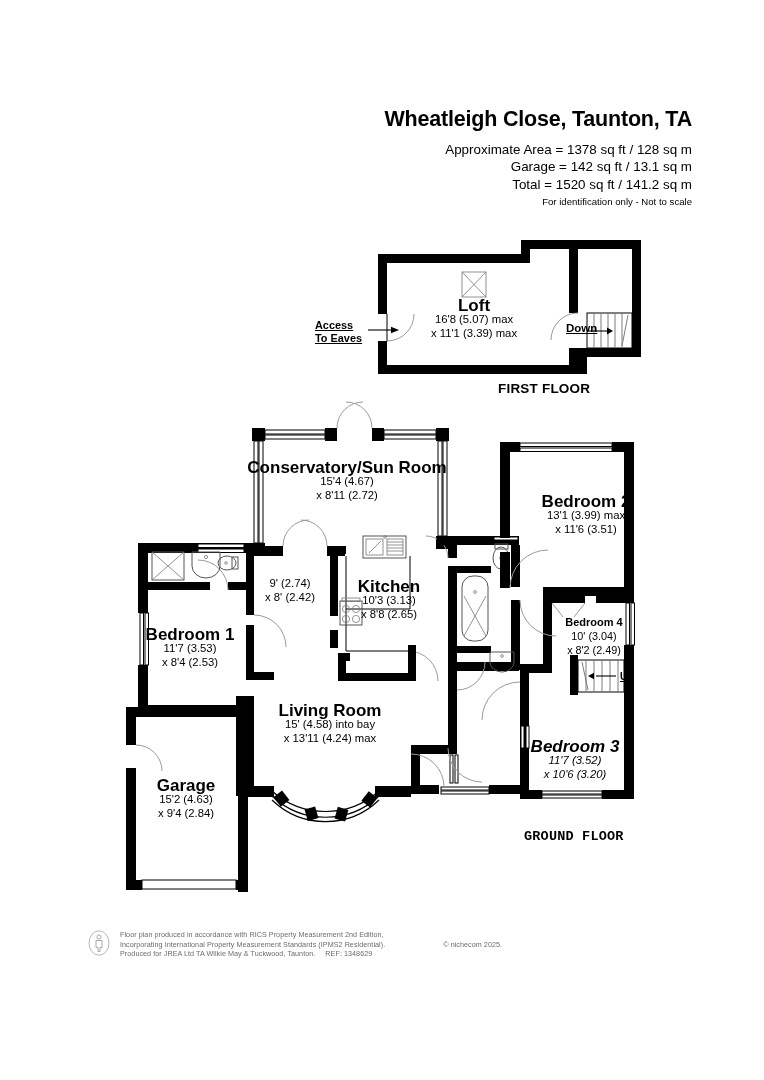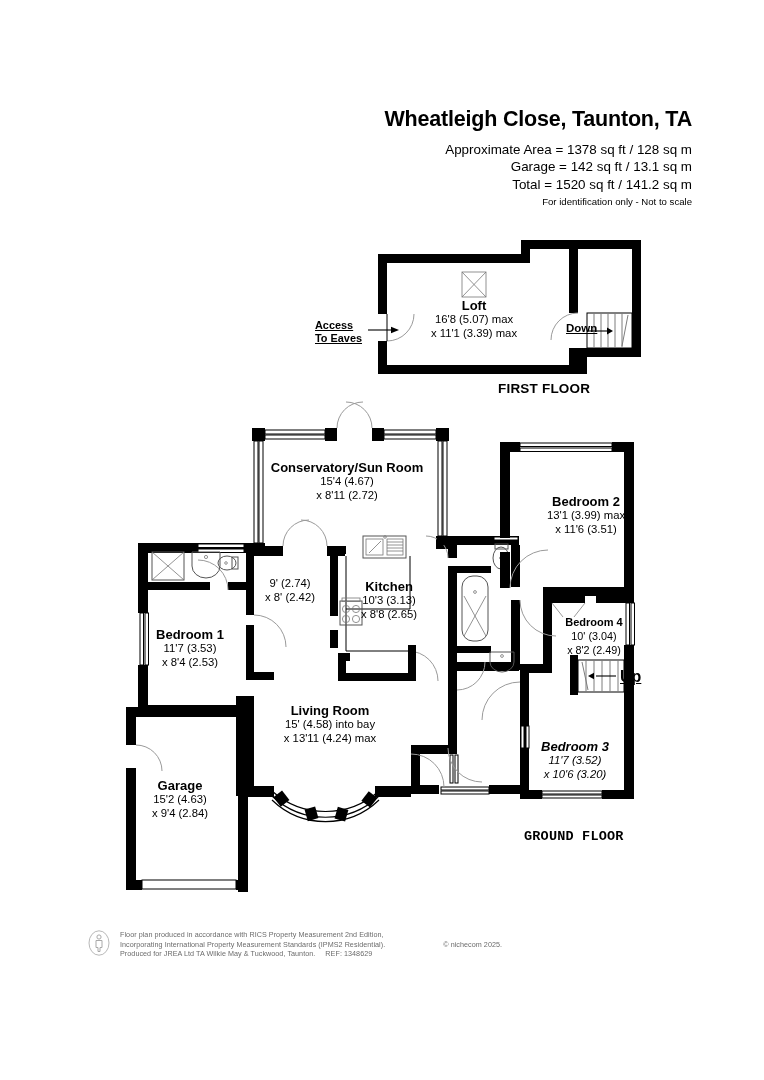--- a/index.html
+++ b/index.html
@@ -54,54 +54,54 @@
   #capGround { left: 524px; top: 829px; font-family: Liberation Mono, monospace; }
 
   
   .roomLabel {
     position: absolute;
     text-align: center;
     line-height: 13.8px;
     white-space: nowrap;
   }
   .roomLabel .rn {
-    font-size: 13px;
+    font-size: 17px;
     font-weight: bold;
     display: block;
   }
   .roomLabel .rd {
     font-size: 11.3px;
     display: block;
   }
   .roomLabel.small .rn { font-size: 11px; }
   .roomLabel.small .rd { font-size: 10.8px; }
 
   
   #lblLoft   { left: 474px; top: 299px; transform: translateX(-50%); }
   #lblCons   { left: 347px; top: 461px; transform: translateX(-50%); }
   #lblKitch  { left: 389px; top: 580px; transform: translateX(-50%); }
   #lblHall   { left: 290px; top: 577px; transform: translateX(-50%); }
   #lblBed1   { left: 190px; top: 628px; transform: translateX(-50%); }
   #lblBed2   { left: 586px; top: 495px; transform: translateX(-50%); }
   #lblBed4   { left: 594px; top: 616px; transform: translateX(-50%); }
   #lblBed3   { left: 575px; top: 740px; transform: translateX(-50%); font-style: italic; }
   #lblLiving { left: 330px; top: 704px; transform: translateX(-50%); }
-  #lblGarage { left: 180px; top: 779px; transform: translateX(-50%); }
+  #lblGarage { left: 186px; top: 779px; transform: translateX(-50%); }
 
   
   .annot {
     position: absolute;
     font-size: 10.9px;
     font-weight: bold;
     line-height: 13px;
     text-decoration: underline;
   }
   #annEaves { left: 315px; top: 319px; text-align: left; }
   #annDown  { left: 566px; top: 322px; font-size: 11.5px; }
-  #annUp    { left: 620px; top: 670px; font-size: 16px; }
+  #annUp    { left: 620px; top: 670px; font-size: 10px; }
 
   
   .footer {
     position: absolute;
     left: 88px;
     top: 930px;
     display: flex;
     align-items: flex-start;
     gap: 10px;
   }

